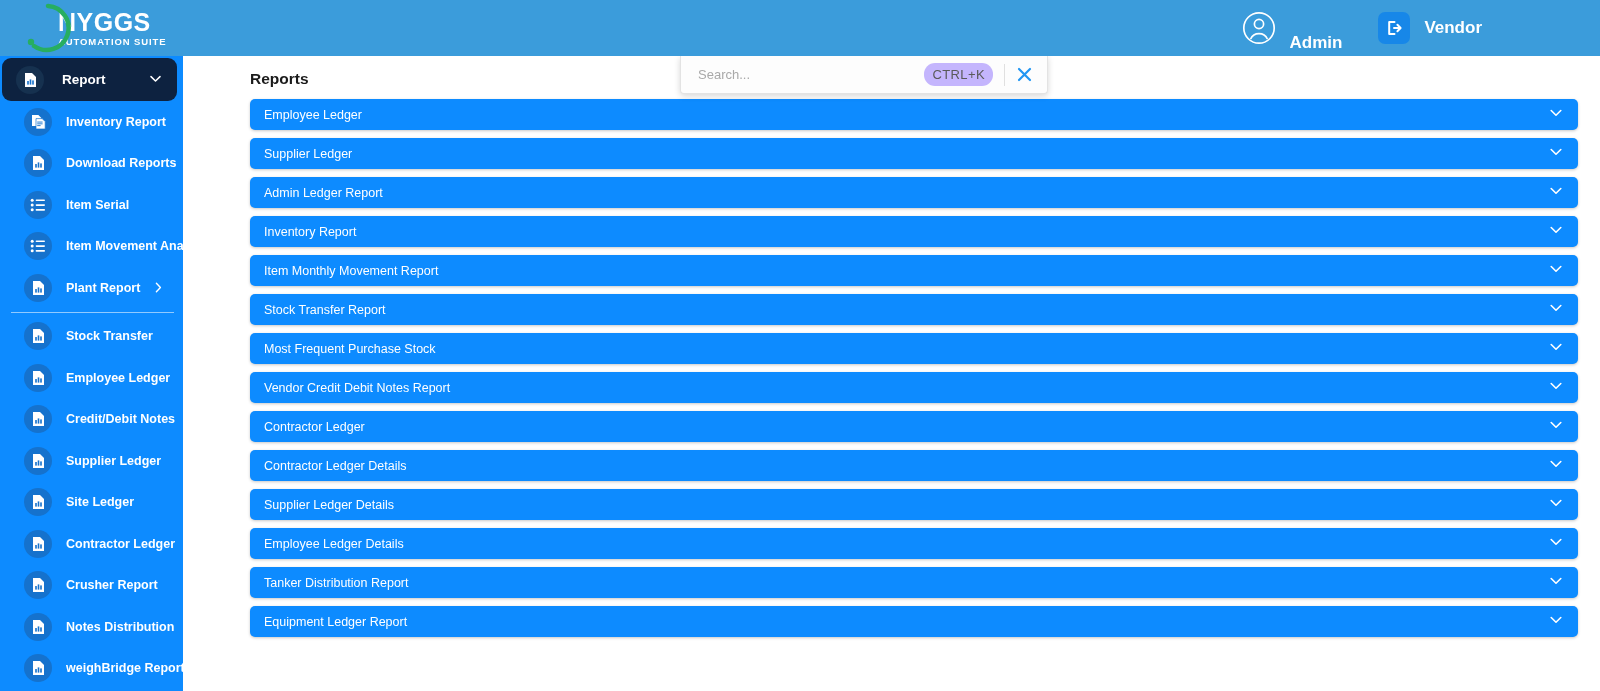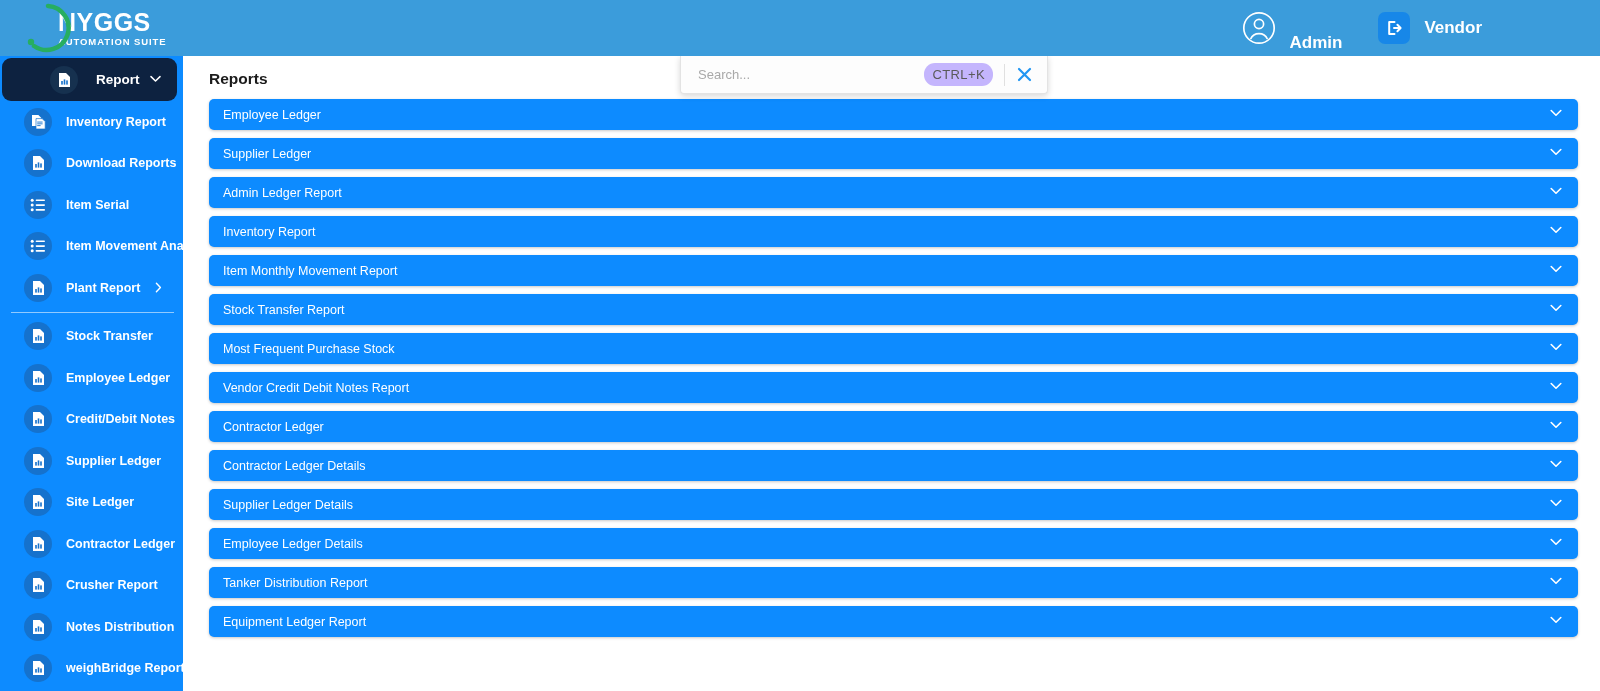--- a/index.html
+++ b/index.html
@@ -65,21 +65,20 @@
     overflow: hidden;
     z-index: 30;
   }
   .sidebar-head {
     margin: 2px 6px 0 2px;
     height: 43px;
     background: #0d2240;
     border-radius: 9px;
     display: flex; align-items: center;
     position: relative;
-    padding-left: 34px;
   }
   .sidebar-head .circ {
     width: 28px; height: 28px; border-radius: 50%;
     background: #16314f;
     margin-left: 14px;
     display: flex; align-items: center; justify-content: center;
     flex: none;
   }
   .sidebar-head .label {
     color: #ffffff; font-size: 13.5px; font-weight: bold;
@@ -108,20 +107,21 @@
   .nav-divider {
     height: 1px; background: rgba(255,255,255,.55);
     margin: 3px 9px 3px 11px;
   }
 
   
   .main {
     position: absolute; top: 56px; left: 183px;
     width: 1417px; height: 635px;
     background: #ffffff;
+    padding-left: 41px;
   }
   .page-title {
     color: #1b1b1b; font-size: 15.5px; font-weight: bold;
     margin: 14px 0 0 26px;
   }
 
   
   .search-pop {
     position: absolute; left: 497px; top: 0px;
     width: 368px; height: 38px;

